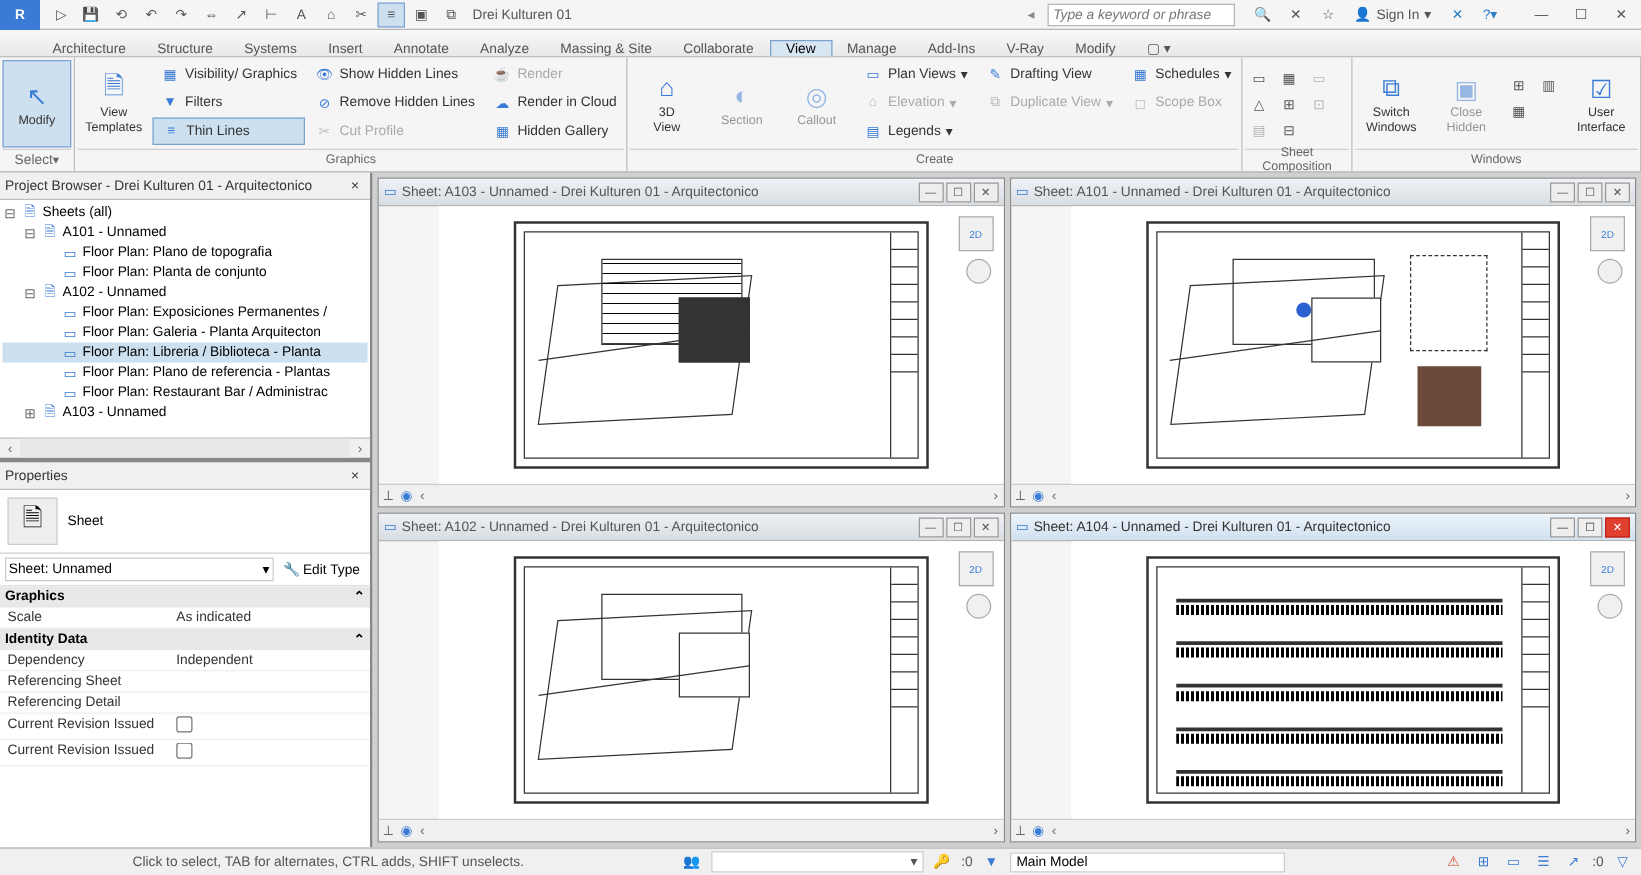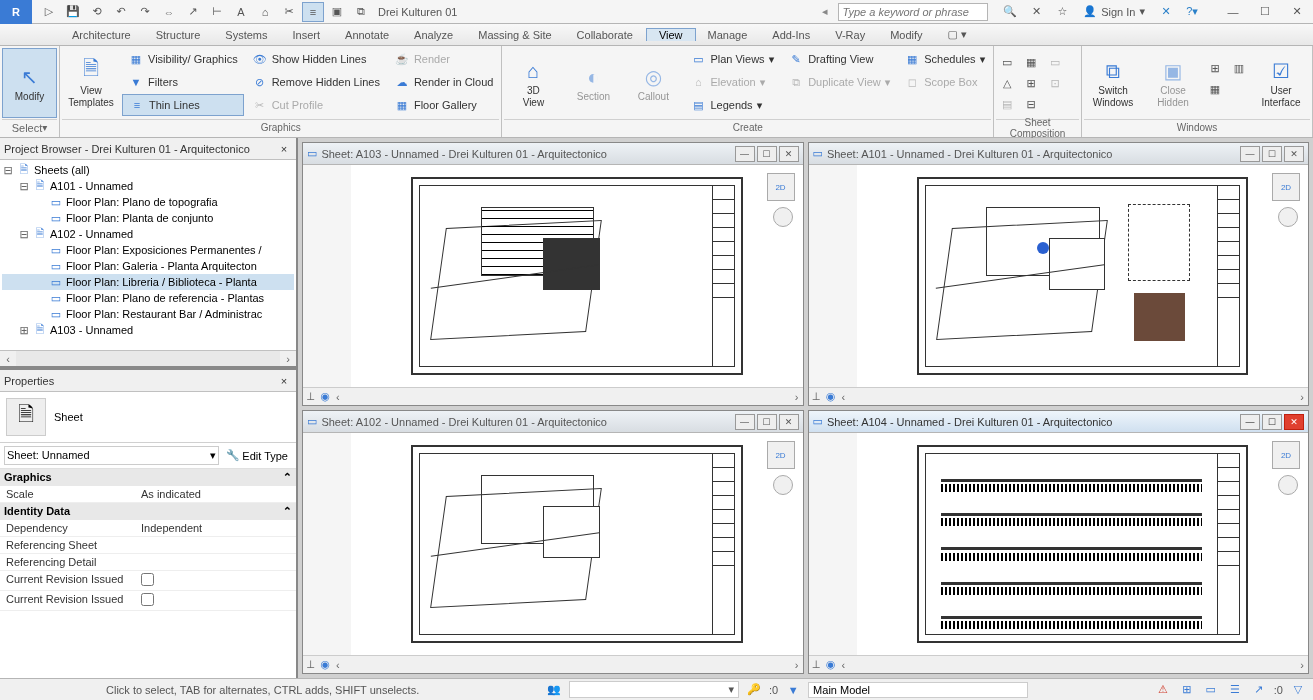--- a/index.html
+++ b/index.html
@@ -10,21 +10,21 @@
 .app-icon { width: 32px; height: 24px; background: #3a7bd5; color: white; display: flex; align-items: center; justify-content: center; font-weight: bold; }
 .qat { display: flex; align-items: center; gap: 2px; padding: 0 6px; }
 .qat-btn { width: 22px; height: 20px; display: flex; align-items: center; justify-content: center; cursor: pointer; color: #555; }
 .title-text { flex: 1; text-align: left; color: #555; }
 .search-box { width: 150px; height: 18px; border: 1px solid #b5b5b5; background: white; padding: 0 4px; font-style: italic; color: #888; margin: 0 8px; }
 .right-controls { display: flex; align-items: center; gap: 4px; padding: 0 4px; }
 .win-btns { display: flex; gap: 0; margin-left: 10px; }
 .win-btn { width: 32px; height: 22px; display: flex; align-items: center; justify-content: center; cursor: pointer; color: #555; }
 
 
-.tabs { height: 22px; background: linear-gradient(#f8f8f8,#e8e8e8); border-bottom: 1px solid #b5b5b5; display: flex; align-items: center; padding-left: 60px; }
+.tabs { height: 22px; background: linear-gradient(#f8f8f8,#e8e8e8); border-bottom: 1px solid #b5b5b5; display: flex; align-items: flex-end; padding-left: 30px; }
 .tab { padding: 0 12px; display: flex; align-items: center; color: #555; cursor: pointer; border-right: 1px solid transparent; }
 .tab.active { background: #d8e6f2; border: 1px solid #7da2ce; border-bottom: none; color: #000; }
 
 
 .ribbon { height: 92px; background: #f5f5f5; border-bottom: 1px solid #b5b5b5; display: flex; align-items: stretch; }
 .panel { border-right: 1px solid #c0c0c0; display: flex; flex-direction: column; padding: 2px; }
 .panel-body { flex: 1; display: flex; align-items: flex-start; gap: 2px; }
 .panel-label { height: 16px; text-align: center; color: #666; font-size: 10px; border-top: 1px solid #d0d0d0; display: flex; align-items: center; justify-content: center; }
 .big-btn { width: 58px; display: flex; flex-direction: column; align-items: center; justify-content: center; padding: 2px; cursor: pointer; height: 70px; }
 .big-btn.active { background: #cde0f0; border: 1px solid #7da2ce; }
@@ -196,21 +196,21 @@
         <div class="sm-btn disabled">
             <span class="sm-ico disabled">☕</span>
             <span>Render</span>
           </div>
         <div class="sm-btn">
             <span class="sm-ico">☁</span>
             <span>Render in Cloud</span>
           </div>
         <div class="sm-btn">
             <span class="sm-ico">▦</span>
-            <span>Floor Gallery</span>
+            <span>Hidden Gallery</span>
           </div>
       </div>
     </div>
     <div class="panel-label">Graphics</div>
   </div>
   <div class="panel">
     <div class="panel-body">
       <div class="big-btn">
         <div class="big-ico">⌂</div>
         <div class="btn-label" style="white-space:pre-line;">3D

